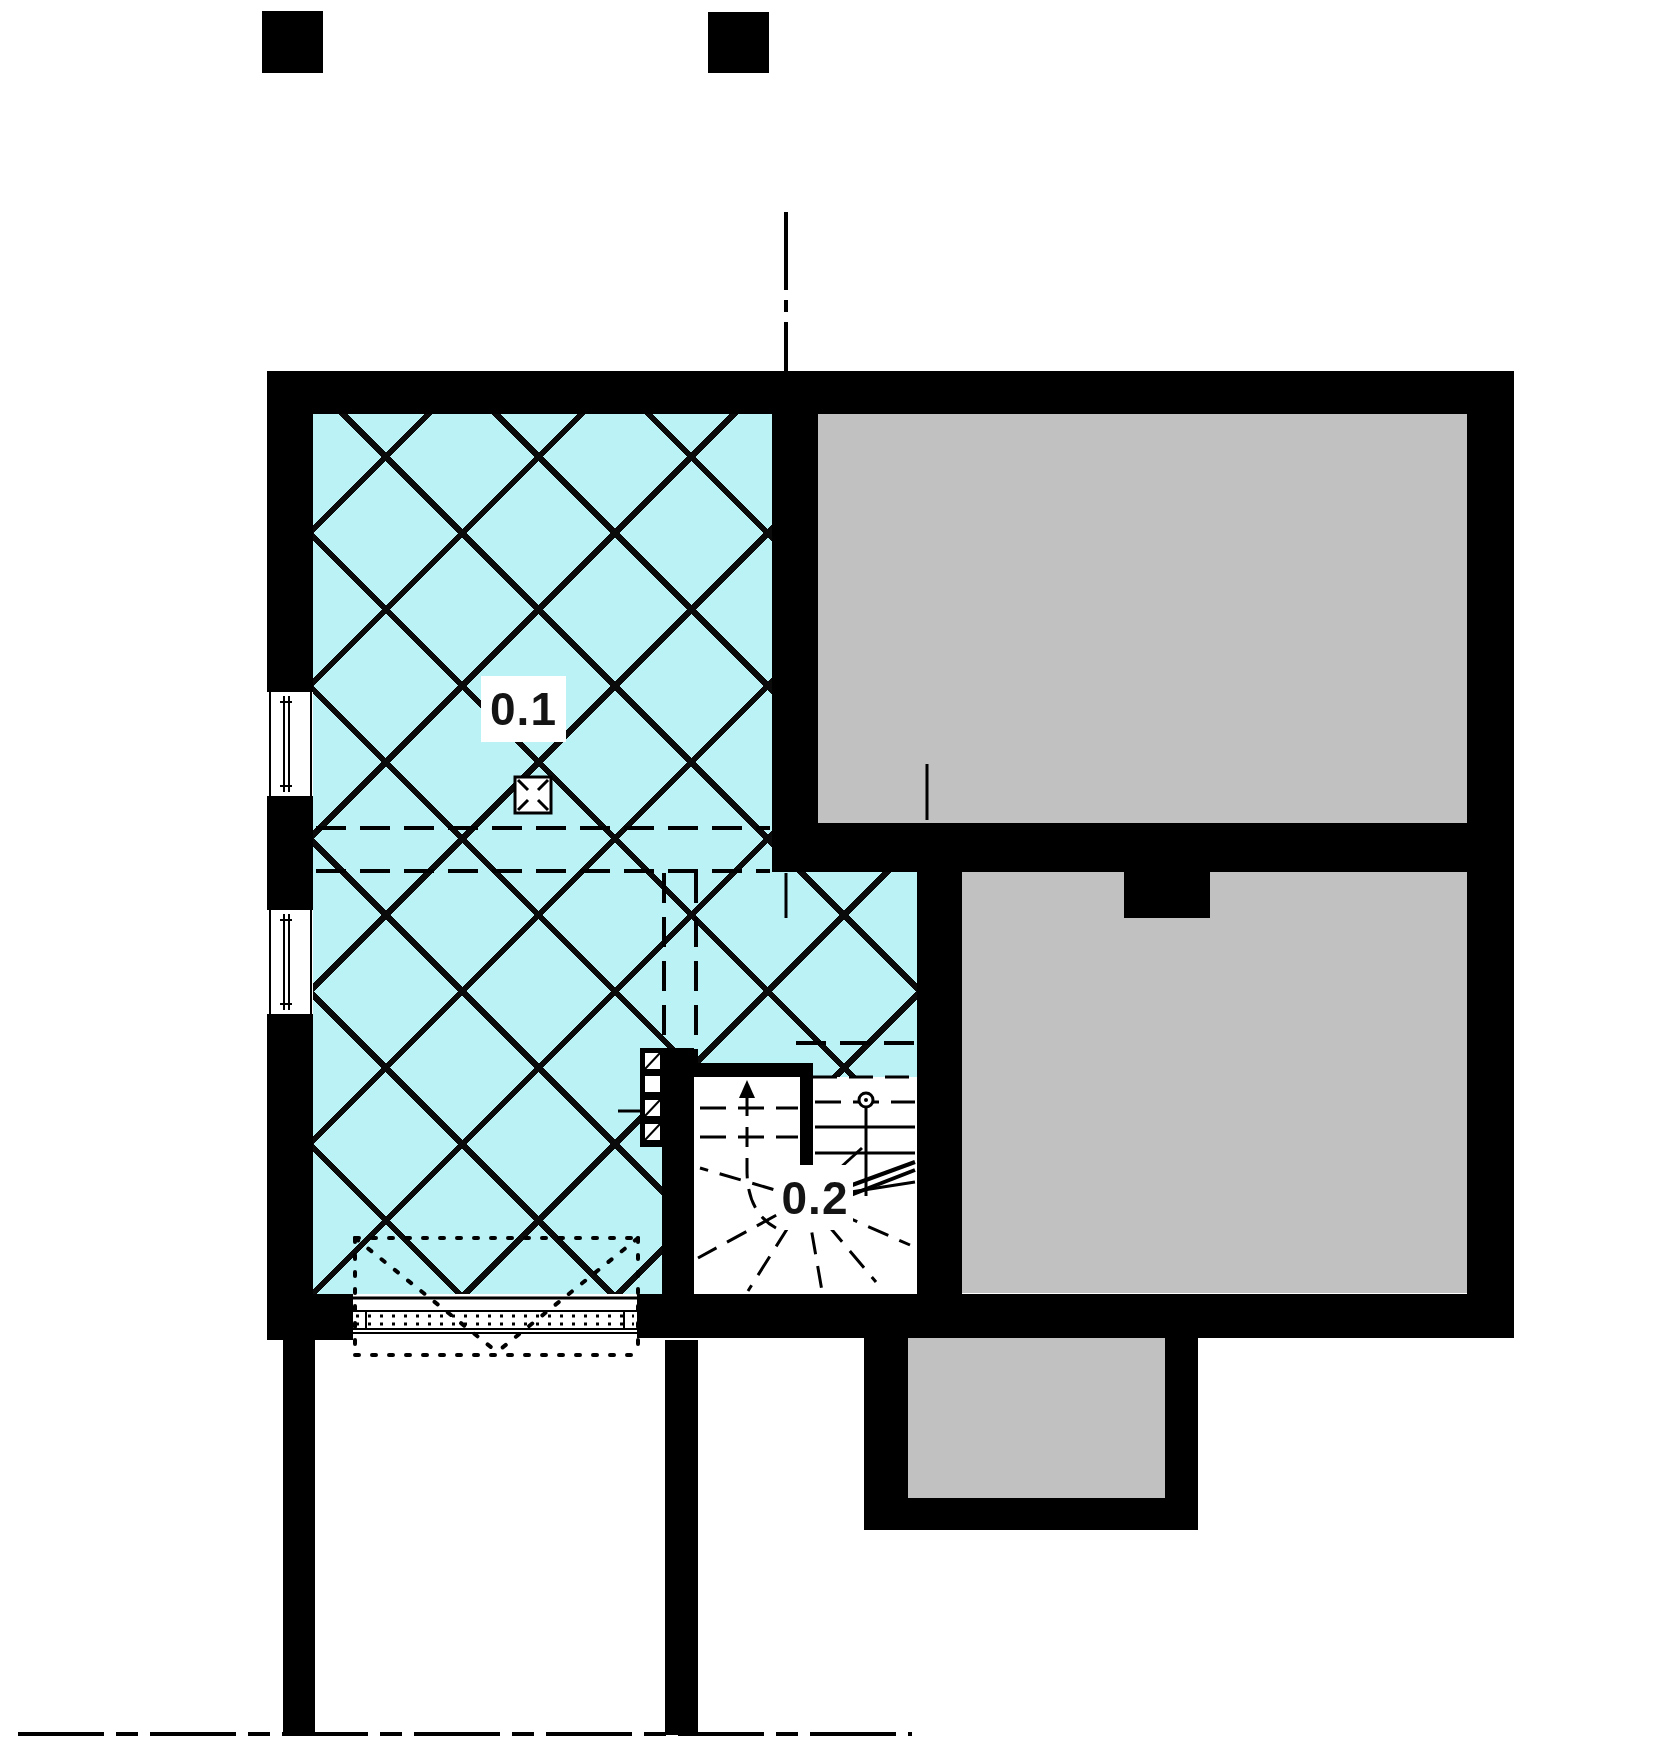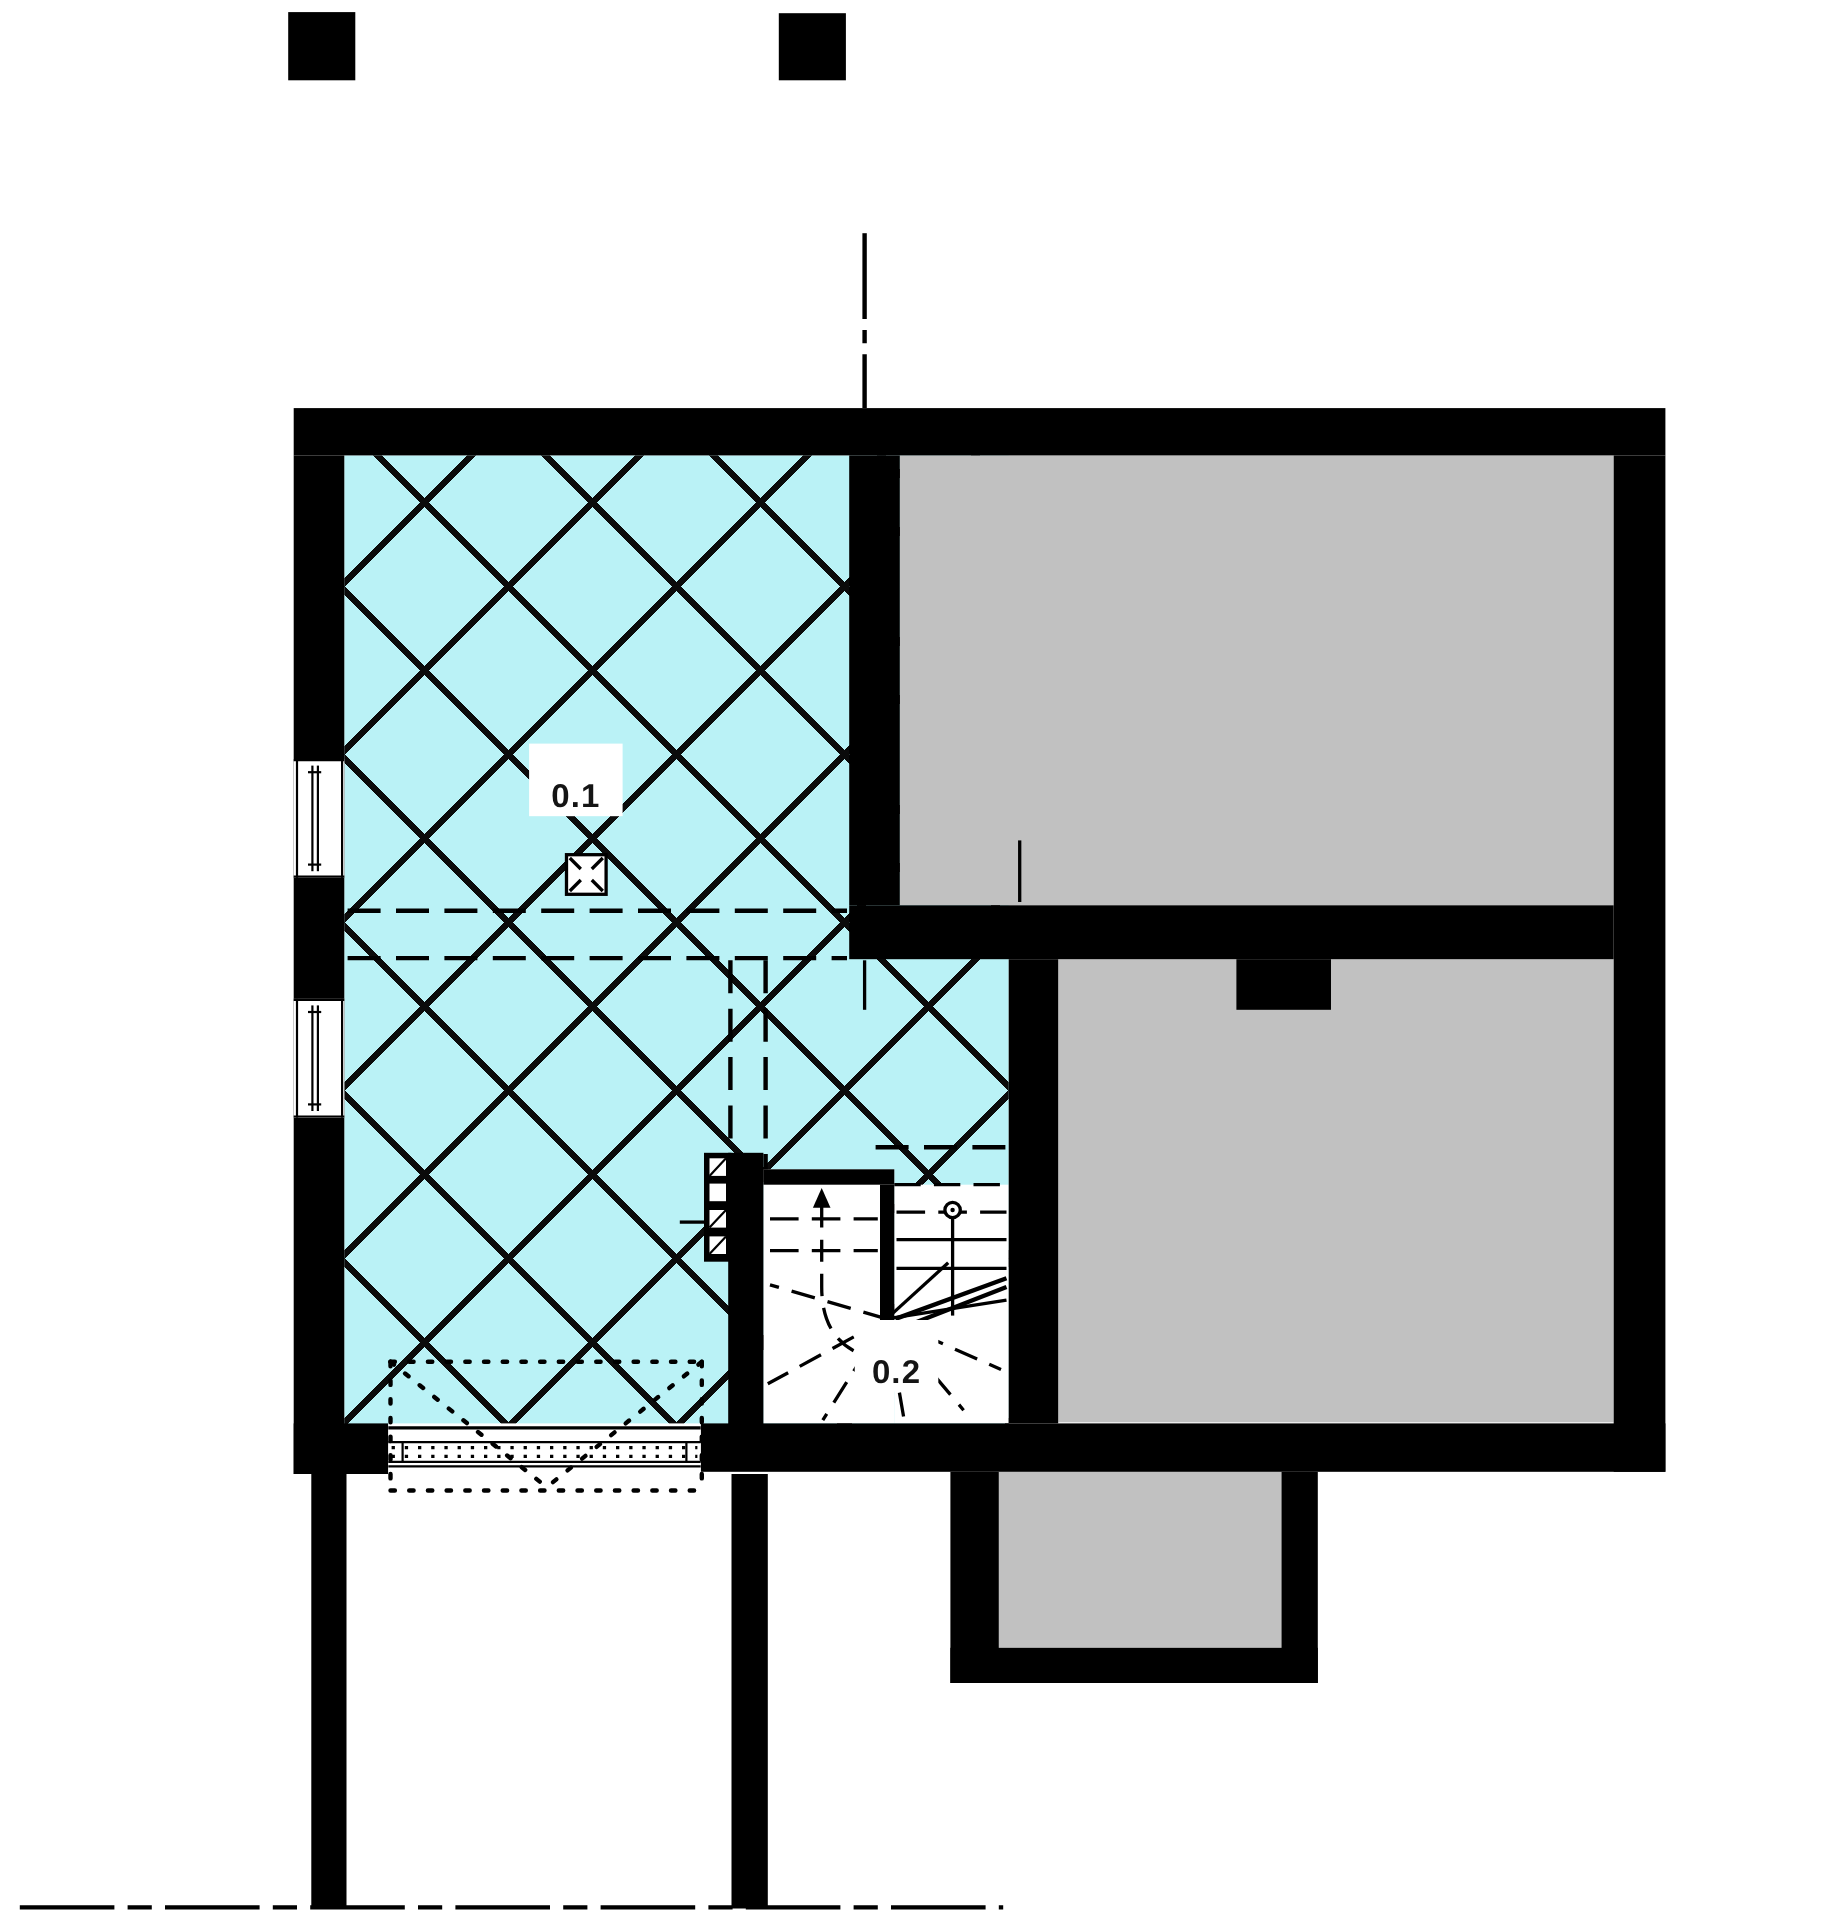--- a/index.html
+++ b/index.html
@@ -15,22 +15,22 @@
   .hatch{
     position:absolute;
     background-color:#baf2f6;
     background-image:
       repeating-linear-gradient(45deg,  rgba(0,0,0,0) 0 102px, #0b0b0b 102px 108px),
       repeating-linear-gradient(-45deg, rgba(0,0,0,0) 0 102px, #0b0b0b 102px 108px);
   }
   .stair-white{position:absolute;background:#ffffff;}
   .room-label{
     position:absolute;background:#ffffff;
-    display:flex;align-items:flex-end;justify-content:center;
-    font-weight:700;font-size:30px;color:#141414;
+    display:flex;align-items:center;justify-content:center;
+    font-weight:700;font-size:46px;color:#141414;
     letter-spacing:1px;
   }
   svg{position:absolute;left:0;top:0;}
 </style>
 </head>
 <body>
 
 <div id="plan-canvas">
 
   <div class="wall" style="left:262px;top:11px;width:61px;height:62px;"></div>
@@ -193,17 +193,17 @@
         <line x1="548" y1="780" x2="538" y2="790"></line>
         <line x1="518" y1="810" x2="528" y2="800"></line>
         <line x1="548" y1="810" x2="538" y2="800"></line>
       </g>
     </g>
   </svg>
 
   <div class="room-label" style="left:481px;top:676px;width:85px;height:66px;">
     <span>0.1</span>
   </div>
-  <div class="room-label" style="left:777px;top:1200px;width:76px;height:65px;">
+  <div class="room-label" style="left:777px;top:1165px;width:76px;height:65px;">
     <span>0.2</span>
   </div>
 
 </div>
 
 </body></html>

